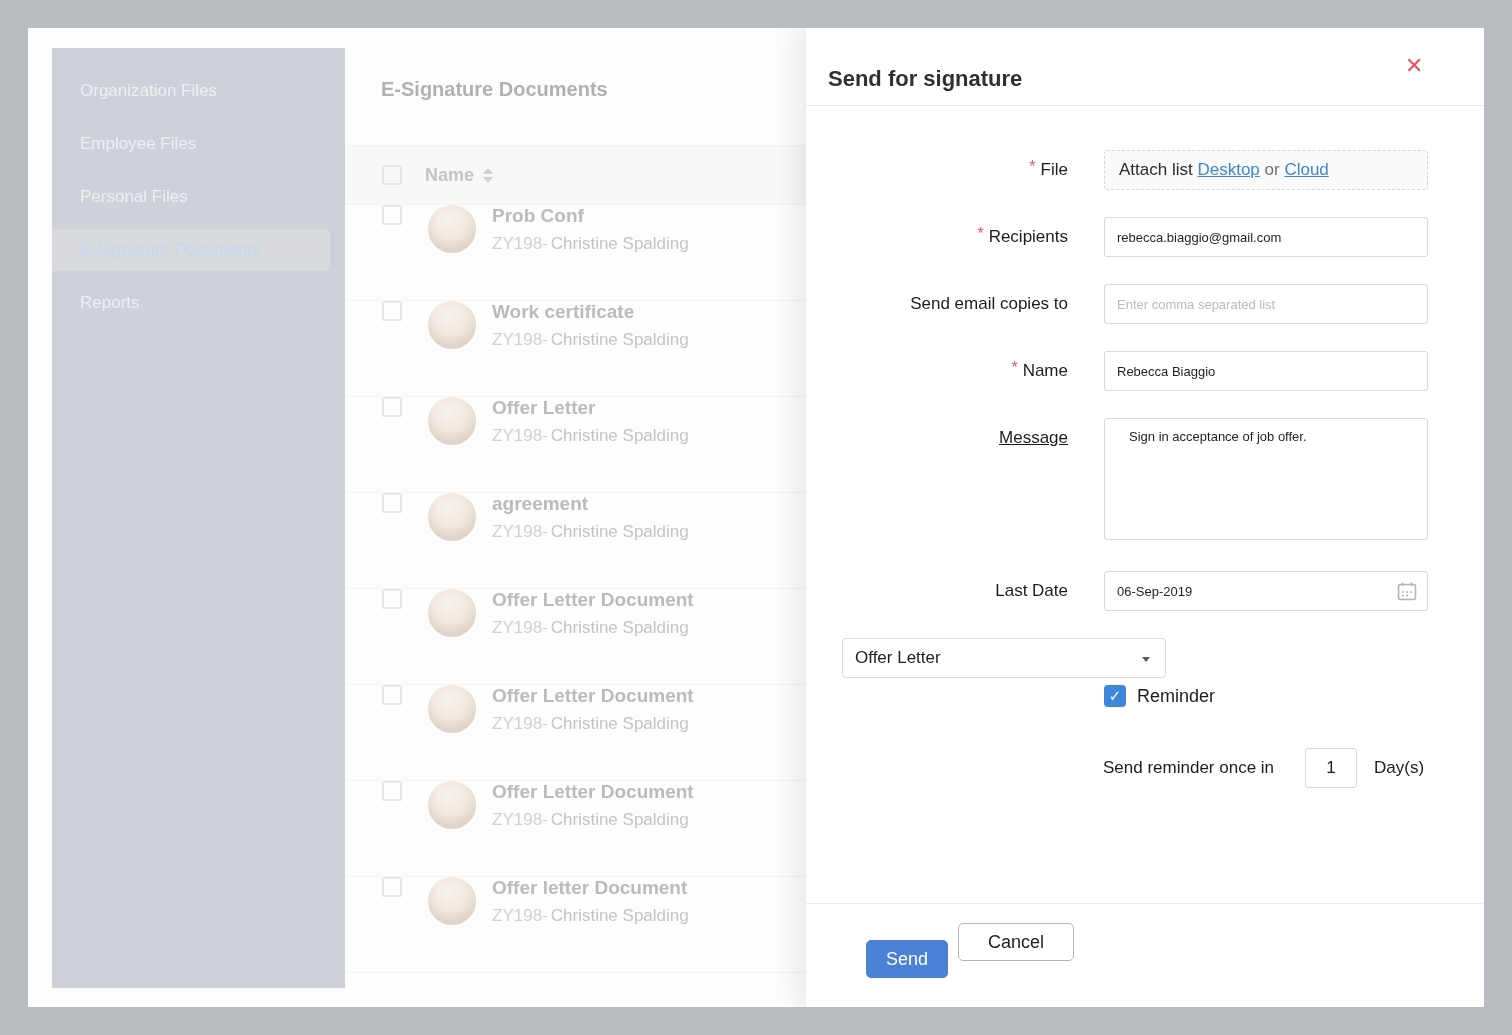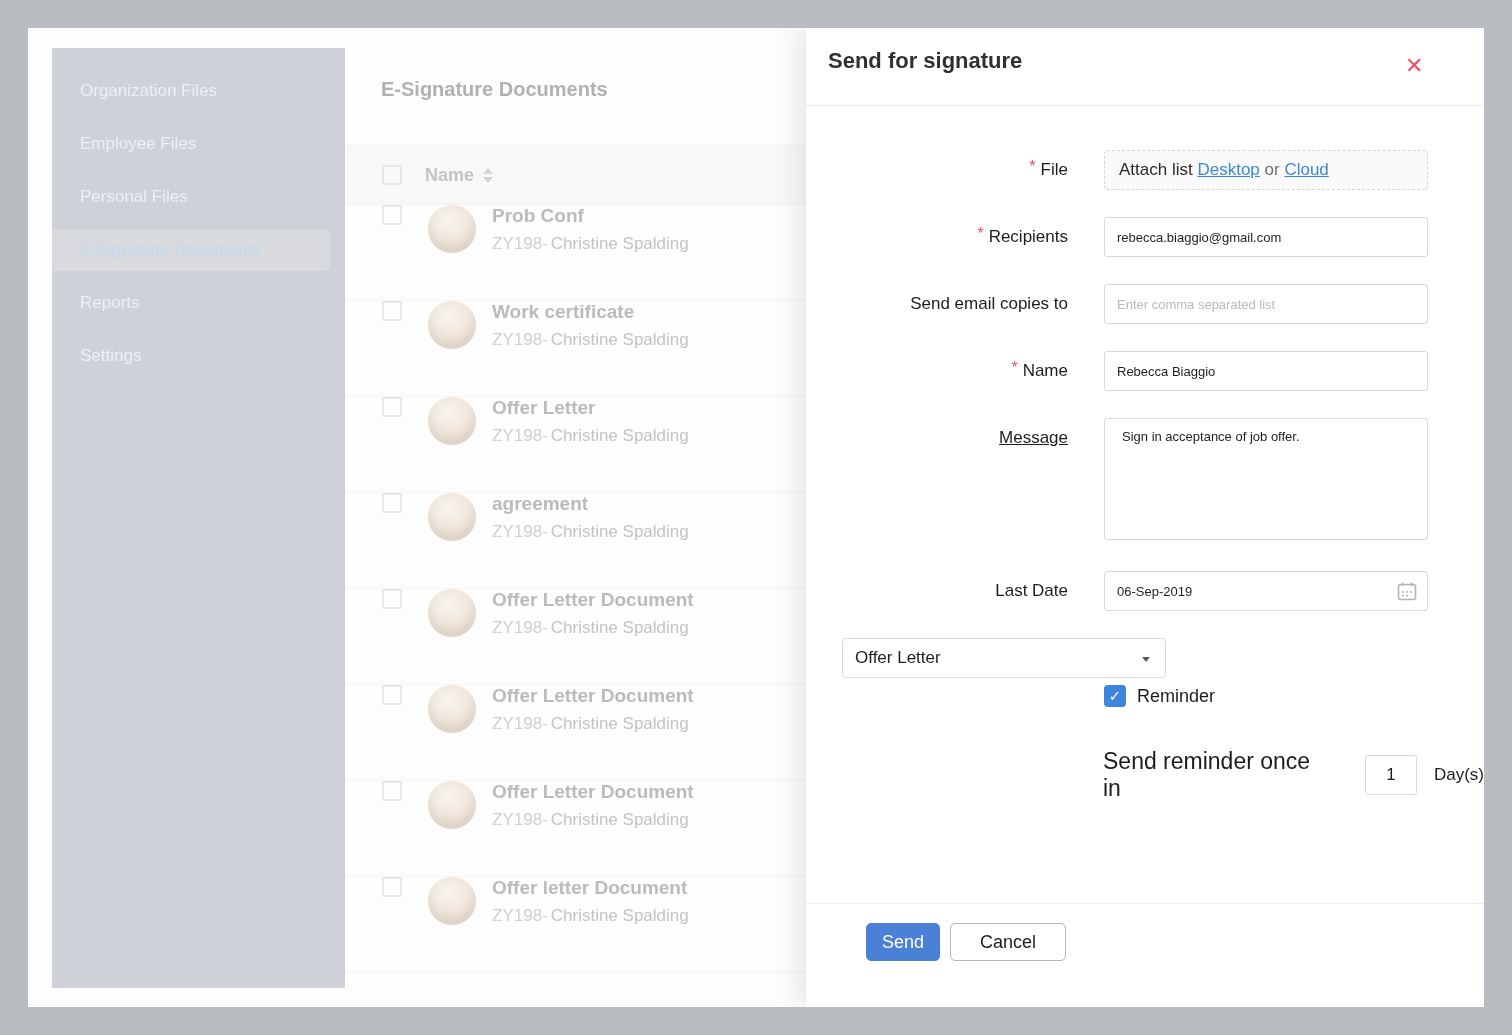--- a/index.html
+++ b/index.html
@@ -41,36 +41,36 @@
             box-shadow:inset 0 -8px 10px rgba(205,190,175,.35); }
   .meta { margin-left:16px; display:flex; flex-direction:column; gap:7px; }
   .doc-name { font-size:19px; font-weight:700; color:#bdbab7; }
   .doc-sub  { font-size:17px; color:#c6c3c0; }
   .doc-sub .code { color:#d3d0cd; margin-right:3px; }
 
   
   .modal { position:absolute; left:778px; top:0; width:678px; height:979px; background:#ffffff;
            box-shadow:-10px 0 22px rgba(60,60,70,.10); }
   .modal-header { position:relative; height:78px; border-bottom:1px solid #eaeaea; }
-  .modal-title { position:absolute; left:22px; top:20px; font-size:22px; font-weight:700; color:#303030; }
+  .modal-title { position:absolute; left:22px; top:38px; font-size:22px; font-weight:700; color:#303030; }
   .close { position:absolute; left:599px; top:24px; font-size:22px; font-weight:700;
            color:#ee5064; cursor:pointer; line-height:1.3; }
 
   .modal-body { padding-top:44px; }
   .frow { display:flex; margin-bottom:27px; }
   .flabel { width:262px; text-align:right; font-size:17px; color:#1d1d1d; line-height:40px; white-space:nowrap; }
   .frow.msg .flabel { line-height:1.2; padding-top:10px;text-decoration:underline; }
   .req { color:#f0545f; margin-right:5px; font-size:16px; position:relative; top:-3px; }
   .fcontrol { width:324px; margin-left:36px; position:relative; }
 
   .tinput { width:324px; height:40px; border:1px solid #d9d9d9; border-radius:3px;
             padding:0 12px; font-size:13px; color:#1f1f1f; background:#fff;
             font-family:inherit; outline:none; }
   .tinput::placeholder { color:#b9b9b9; }
-  textarea.tinput { height:122px; padding:9px 17px; resize:none; line-height:1.35; }
+  textarea.tinput { height:122px; padding:9px 24px; resize:none; line-height:1.35; }
 
   .attach-box { width:324px; height:40px; border:1px dashed #d6d6d6; border-radius:3px;
                 background:#fafafa; font-size:17px; color:#2a2a2a; line-height:38px;
                 padding:0 14px; white-space:nowrap; }
   .attach-box a { color:#3f86d2; text-decoration:underline; cursor:pointer; }
   .attach-box .or { color:#6e6e6e; }
 
   .cal-icon { position:absolute; right:11px; top:10px; width:20px; height:20px; pointer-events:auto; cursor:pointer; }
 
   .select { width:324px; height:40px; border:1px solid #d9d9d9; border-radius:4px; background:#fff;
@@ -78,50 +78,49 @@
   .caret { position:absolute; right:15px; top:18px; width:0; height:0;
            border-left:4px solid transparent; border-right:4px solid transparent;
            border-top:5px solid #5a5a5a; }
 
   .reminder-row { margin-left:298px; display:flex; align-items:center; margin-top:7px; margin-bottom:41px; }
   .rem-cb { width:22px; height:22px; background:#3e86dc; border-radius:4px; color:#fff;
             font-size:15px; font-weight:700; text-align:center; line-height:22px; cursor:pointer; }
   .rem-label { margin-left:11px; font-size:18px; color:#1d1d1d; }
 
   .interval-row { margin-left:297px; display:flex; align-items:center; }
-  .interval-label { font-size:23px; color:#1d1d1d; }
+  .interval-label { font-size:17px; color:#1d1d1d; }
   .interval-input { width:52px; height:40px; margin-left:31px; border:1px solid #d9d9d9; border-radius:3px;
                     text-align:center; font-size:17px; color:#1f1f1f; font-family:inherit; outline:none; }
   .interval-suffix { margin-left:17px; font-size:17px; color:#1d1d1d; }
 
   .modal-footer { position:absolute; left:0; top:875px; width:100%; border-top:1px solid #ededec;
                   padding:19px 0 0 60px; display:flex; gap:10px; }
   .btn { height:38px; border-radius:5px; font-size:18px; font-family:inherit; cursor:pointer; }
-  .btn-send { width:74px; background:#4a80d5; border:1px solid #4a80d5; color:#ffffff; }
+  .btn-send { width:82px; background:#4a80d5; border:1px solid #4a80d5; color:#ffffff;margin-top:17px; }
   .btn-cancel { width:116px; background:#ffffff; border:1px solid #b5b5b5; color:#1d1d1d; }
 </style>
 </head>
 <body>
 
 <div class="frame">
   <div class="page">
 
     <aside class="sidebar">
 
         <div class="side-item">Organization Files</div>
 
         <div class="side-item">Employee Files</div>
 
         <div class="side-item">Personal Files</div>
 
         <div class="side-item active">E-Signature Documents</div>
 
         <div class="side-item">Reports</div>
 
-        <div class="side-item">Settings</div>
       </aside>
 
     <section class="list">
       <h1 class="list-title">E-Signature Documents</h1>
 
       <div class="list-header">
         <span class="cb"></span>
         <span class="col-name">Name</span>
         <span class="sort">
             <i class="up"></i>

